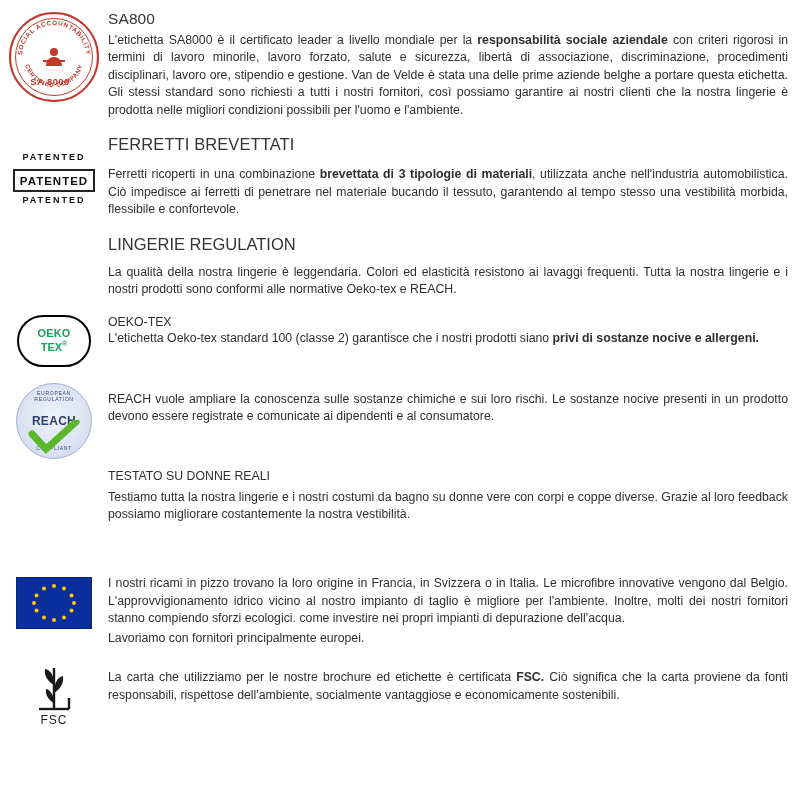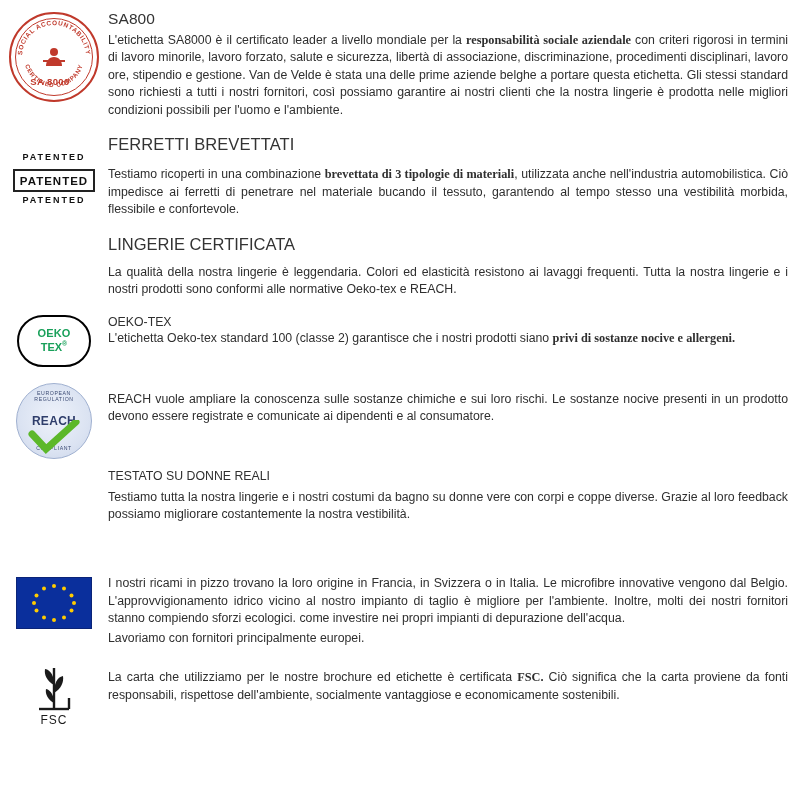--- a/index.html
+++ b/index.html
@@ -51,21 +51,21 @@
     margin: 0;
     text-align: justify;
     color: #2f2f2f;
   }
   p.body + p.body { margin-top: 2px; }
   .subhead {
     font-size: 12.3px;
     margin: 0 0 1px 0;
     color: #2f2f2f;
   }
-  b { font-weight: bold; font-family: Liberation Serif, serif; }
+  b { font-weight: bold; }
 
   
   .sa8000 {
     width: 90px; height: 90px;
     border-radius: 50%;
     position: relative;
     border: 2px solid #c0392b;
     box-sizing: border-box;
   }
   .sa8000:before {
@@ -271,30 +271,30 @@
   <div class="section">
     <div class="badge-col" style="padding-top:12px;align-items:flex-end;">
       <div class="patented">
         <div class="arc top">PATENTED</div>
         <div class="band">PATENTED</div>
         <div class="arc bottom">PATENTED</div>
       </div>
     </div>
     <div class="text-col">
       <h2 class="heading big" style="margin-bottom:12px;">FERRETTI BREVETTATI</h2>
-      <p class="body"><span>Testiamo ricoperti in una combinazione </span><b>brevettata di 3 tipologie di materiali</b><span>, utilizzata anche nell'industria automobilistica. Ciò impedisce ai ferretti di penetrare nel materiale bucando il tessuto, garantendo al tempo stesso una vestibilità morbida, flessibile e confortevole.</span></p>
+      <p class="body"><span>Ferretti ricoperti in una combinazione </span><b>brevettata di 3 tipologie di materiali</b><span>, utilizzata anche nell'industria automobilistica. Ciò impedisce ai ferretti di penetrare nel materiale bucando il tessuto, garantendo al tempo stesso una vestibilità morbida, flessibile e confortevole.</span></p>
     </div>
   </div>
 
   <div class="gap-md"></div>
 
   <div class="section">
     <div class="badge-col"></div>
     <div class="text-col">
-      <h2 class="heading-lingerie" style="margin:0 0 10px 0;">LINGERIE CERTIFICATA</h2>
+      <h2 class="heading-lingerie" style="margin:0 0 10px 0;">LINGERIE REGULATION</h2>
       <p class="body"><span>La qualità della nostra lingerie è leggendaria. Colori ed elasticità resistono ai lavaggi frequenti. Tutta la nostra lingerie e i nostri prodotti sono conformi alle normative Oeko-tex e REACH.</span></p>
     </div>
   </div>
 
   <div class="gap-md"></div>
 
   <div class="section">
     <div class="badge-col" style="padding-top:0px;">
       <div class="oeko">
         <div class="l1">OEKO</div>

